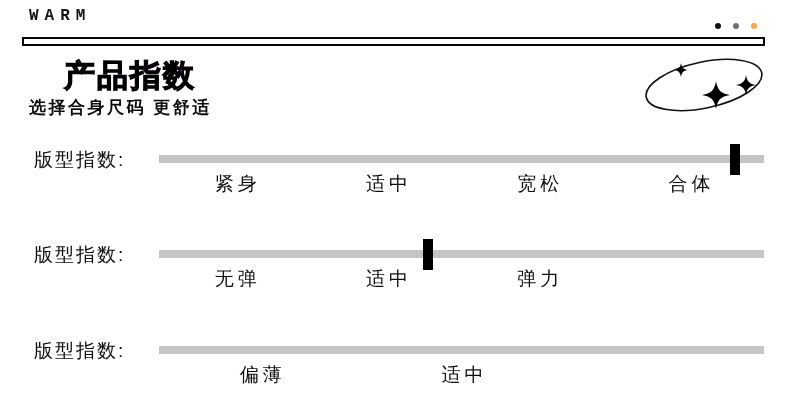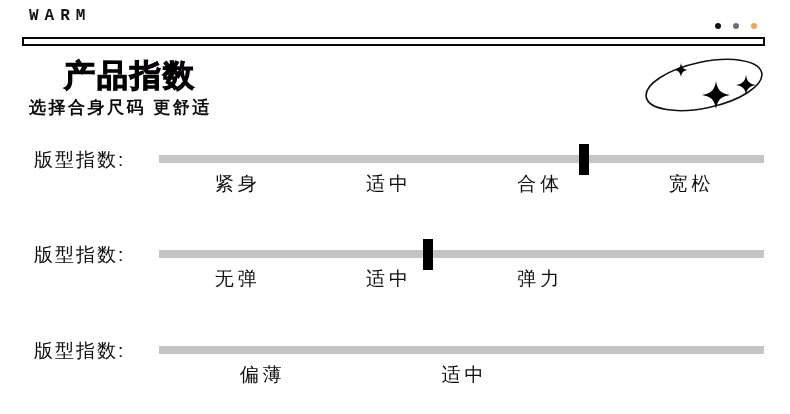--- a/index.html
+++ b/index.html
@@ -81,28 +81,28 @@
     <div class="opt-label">紧身</div>
   </div>
 
   <div class="segment">
     <div class="bar" style="background: rgb(197, 197, 197);"></div>
     <div class="opt-label">适中</div>
   </div>
 
   <div class="segment">
     <div class="bar" style="background: rgb(197, 197, 197);"></div>
+    <div class="opt-label">宽松</div>
+  </div>
+
+  <div class="segment">
+    <div class="bar" style="background: rgb(197, 197, 197);"></div>
     <div class="opt-label">合体</div>
   <div class="marker" style="left: calc(81% - 5px); background: rgb(0, 0, 0);"></div>
         </div>
-
-  <div class="segment">
-    <div class="bar" style="background: rgb(197, 197, 197);"></div>
-    <div class="opt-label">宽松</div>
-  </div>
 </div>
   </div>
 
   <div class="index-row">
     <div class="row-label">版型指数:</div>
     <div class="tracks">
   <div class="segment">
     <div class="bar" style="background: rgb(197, 197, 197);"></div>
     <div class="opt-label">无弹</div>
   </div>

